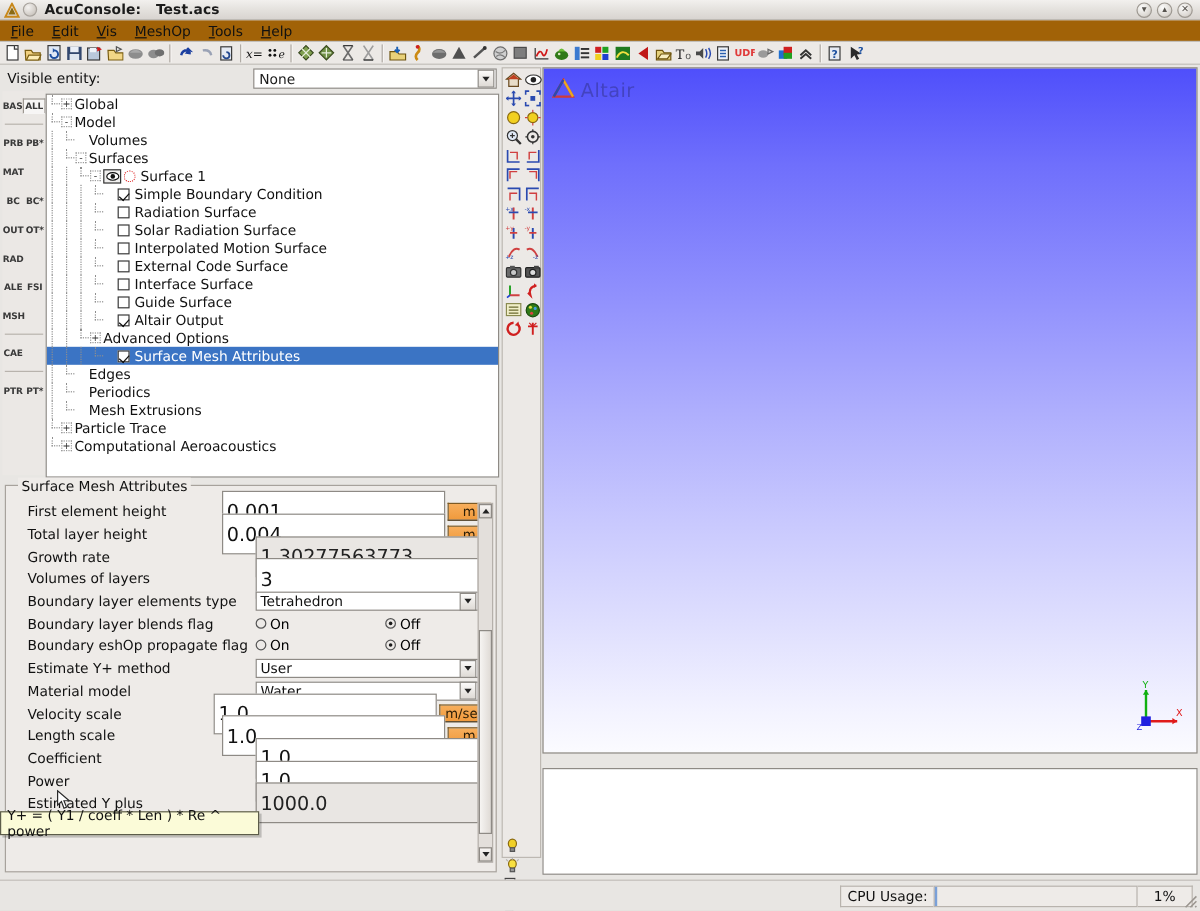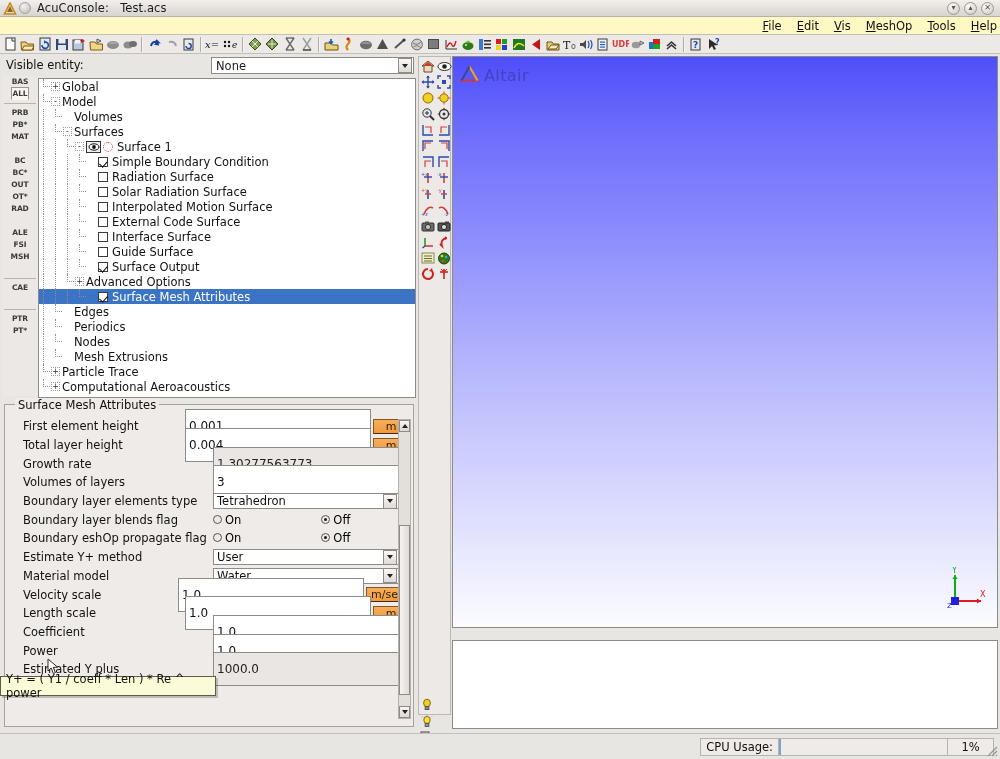--- a/index.html
+++ b/index.html
@@ -20,35 +20,35 @@
     border-bottom: 1px solid #b5b0aa;
     display: flex; align-items: center; padding: 0 3px;
   }
   .tb-appicon { width: 14px; height: 13px; margin-right: 2px; position: relative; }
   .tb-appicon svg { display:block; }
   .tb-dot {
     width: 12px; height: 12px; border-radius: 50%;
     background: radial-gradient(circle at 35% 32%, #f4f2f0, #cfcac4 70%, #b6b1ab);
     border: 1px solid #a8a39d; margin-right: 6px;
   }
-  #title-text { font-size: 11.5px; color: #1b1b1b; letter-spacing: .1px; white-space: pre; }
+  #title-text { font-size: 11.5px; color: #1b1b1b; letter-spacing: .1px; white-space: pre; font-weight: bold; }
   #win-buttons { margin-left: auto; display: flex; gap: 4px; padding-right: 3px; }
   .wbtn {
     width: 13px; height: 13px; border-radius: 50%;
     background: radial-gradient(circle at 35% 30%, #fbfbfa, #ddd9d4 65%, #bdb8b2);
     border: 1px solid #9d9891;
     display: flex; align-items: center; justify-content: center;
     color: #57534e; font-size: 8px; line-height: 1;
   }
 
   
   #menubar {
     position: absolute; left: 0; top: 17px; width: 1000px; height: 18px;
-    background: #fef9c3; border-bottom: 1px solid #c3bfba;
-    display: flex; align-items: center; padding-left: 6px; gap: 9px; justify-content: flex-end;
+    background: #a16207; border-bottom: 1px solid #c3bfba;
+    display: flex; align-items: center; padding-left: 6px; gap: 9px;
   }
   .menu-item { font-size: 11.5px; color: #111; padding: 1px 3px; cursor: default; }
   .menu-item u { text-decoration: underline; }
 
   
   #toolbar {
     position: absolute; left: 0; top: 35px; width: 1000px; height: 19px;
     background: #ece9e6; border-bottom: 1px solid #c3bfba;
     display: flex; align-items: center; padding-left: 2px;
   }
@@ -80,21 +80,21 @@
     display: block; width: 0; height: 0;
     border-left: 3.5px solid transparent; border-right: 3.5px solid transparent;
     border-top: 4px solid #222;
   }
 
   
   #tabstrip {
     position: absolute; left: 2px; top: 76px; width: 36px; height: 320px;
     background: #ebe8e5;
   }
-  .tabrow { height: 24px; display: flex; align-items: center; flex-direction: column; }
+  .tabrow { height: 24px; display: flex; align-items: center; }
   .tabcell {
     flex: 1; text-align: center; font-size: 7.5px; font-weight: bold;
     color: #3a3a3a; letter-spacing: -.1px; padding: 1px 0;
   }
   .tabcell.sel {
     background: #f7f6f5; border: 1px solid #9c9790;
     border-bottom-color:#f7f6f5;
   }
   .tab-div { height: 1px; background: #b8b3ad; margin: 3px 2px; }
 
@@ -162,21 +162,21 @@
     position: absolute; left: 6px; top: 12px; width: 398px; height: 305px;
   }
   .prow {
     display: flex; align-items: center; height: 18.7px;
     padding-left: 12px;
   }
   .plabel { width: 190px; font-size: 11.5px; color: #111; }
   .pfield { position: relative; flex: 1; display: flex; align-items: center; }
   .inp {
     height: 34px; border: 1px solid #8e8a85; background: #fff;
-    font-size: 12px; color: #111; display: flex; align-items: center;
+    font-size: 16px; color: #111; display: flex; align-items: center;
     padding-left: 3px; width: 186px;
   }
   .inp.ro { background: #e9e6e3; color: #222; }
   .unit {
     height: 15px; min-width: 36px; margin-left: 2px; padding: 0 4px;
     background: linear-gradient(180deg,#f7ae5c,#f09a3c);
     border: 1px solid #7d5a24; border-right-color:#3f2d10; border-bottom-color:#3f2d10;
     color: #2b1d06; font-size: 11px; display: flex; align-items: center; justify-content: center;
   }
   .cmb {
@@ -728,21 +728,21 @@
         <span class="cbx"></span>
         <span class="tlabel">Guide Surface</span>
       </div>
       <div class="tnode">
         <span class="vline"></span>
         <span class="vline"></span>
         <span class="vline"></span>
         <span class="elbow"></span>
         <span class="exp none"></span>
         <span class="cbx on"></span>
-        <span class="tlabel">Surface Output</span>
+        <span class="tlabel">Altair Output</span>
       </div>
       <div class="tnode">
         <span class="vline"></span>
         <span class="vline"></span>
         <span class="elbow"></span>
         <span class="exp">+</span>
         <span class="tlabel">Advanced Options</span>
       </div>
       <div class="tnode sel">
         <span class="vline"></span>
@@ -757,26 +757,20 @@
         <span class="vline"></span>
         <span class="elbow"></span>
         <span class="exp none"></span>
         <span class="tlabel">Edges</span>
       </div>
       <div class="tnode">
         <span class="vline"></span>
         <span class="elbow"></span>
         <span class="exp none"></span>
         <span class="tlabel">Periodics</span>
-      </div>
-      <div class="tnode">
-        <span class="vline"></span>
-        <span class="elbow"></span>
-        <span class="exp none"></span>
-        <span class="tlabel">Nodes</span>
       </div>
       <div class="tnode">
         <span class="vline"></span>
         <span class="elbow"></span>
         <span class="exp none"></span>
         <span class="tlabel">Mesh Extrusions</span>
       </div>
       <div class="tnode">
         <span class="elbow"></span>
         <span class="exp">+</span>

